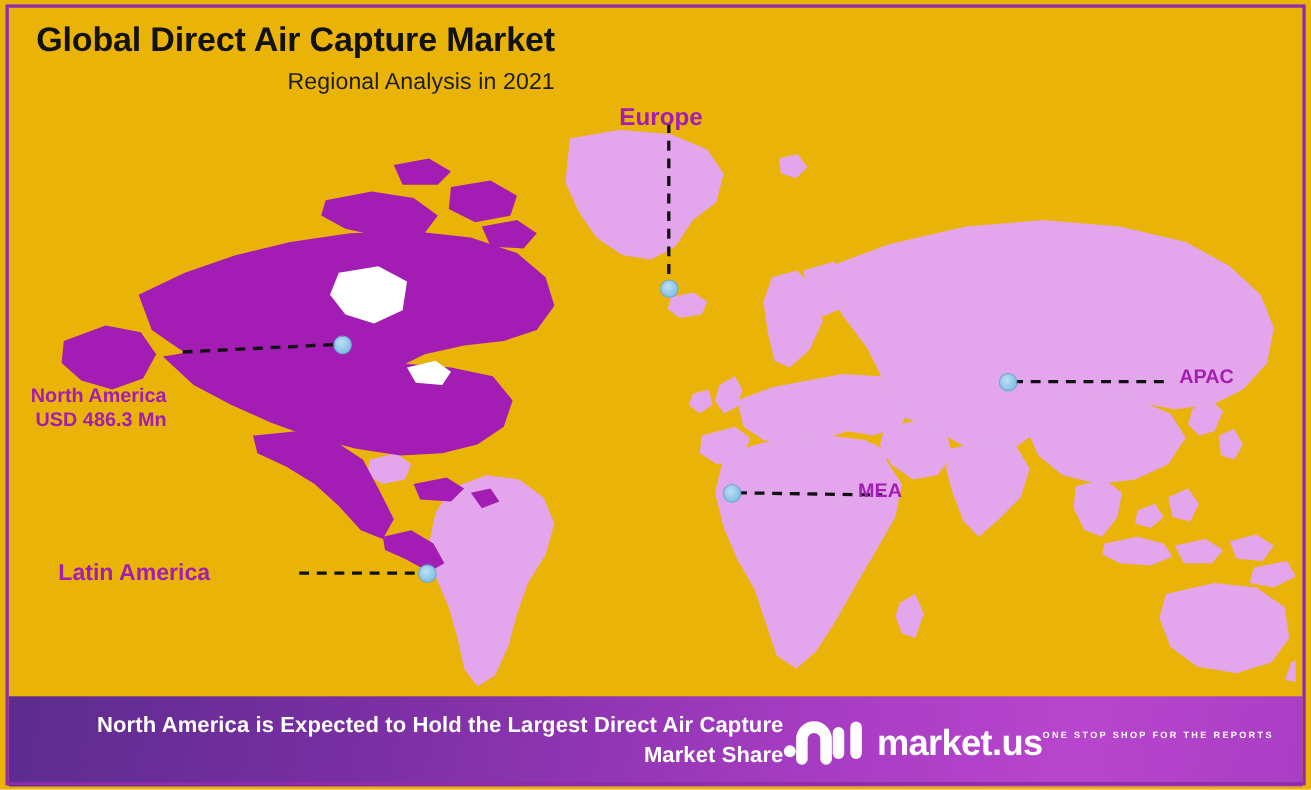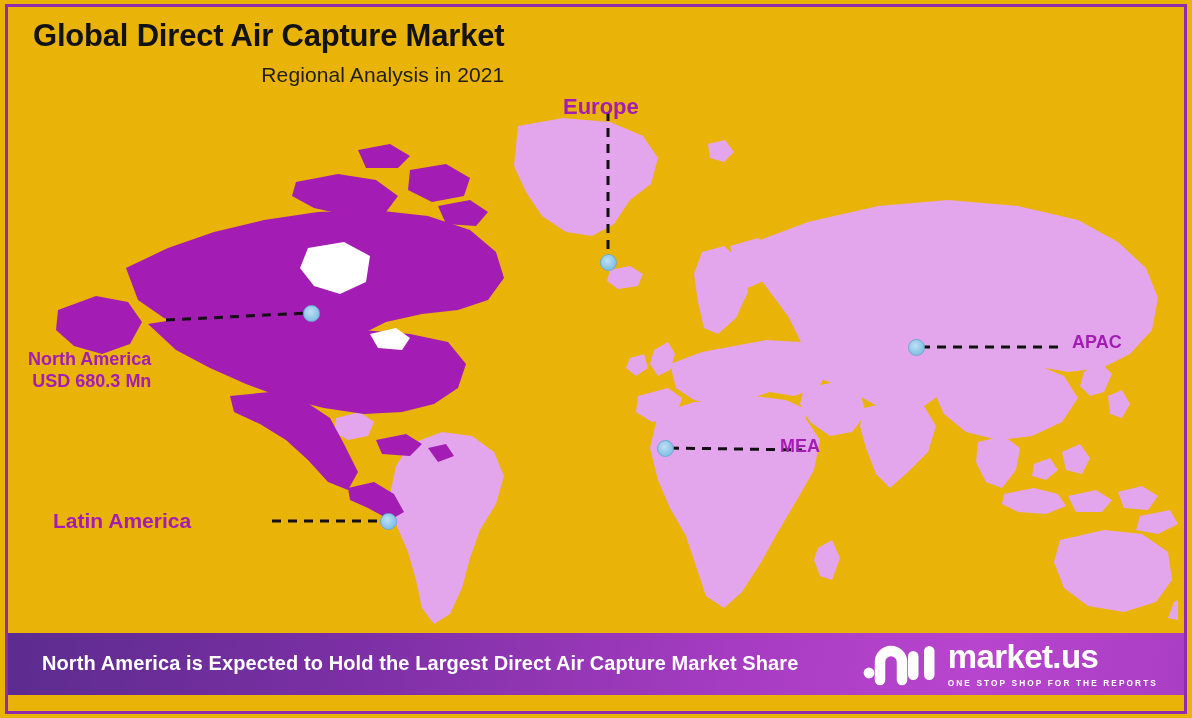--- a/index.html
+++ b/index.html
@@ -119,48 +119,48 @@
   #marker-apac          { left: 916px; top: 347px; }
   #marker-mea           { left: 665px; top: 448px; }
   #marker-latin-america { left: 388px; top: 521px; }
 
   
   .footer {
     position: absolute;
     left: 8px;
     top: 633px;
     width: 1176px;
-    height: 62px;
+    height: 82px;
     background: linear-gradient(100deg, #5c2c8f 0%, #7a2fa3 28%, #a63cc2 62%, #b845cd 82%, #a93ec4 100%);
     z-index: 30;
     display: flex;
     align-items: center;
     justify-content: space-between;
     box-sizing: border-box;
-    padding: 0 12px 0 34px;
+    padding: 0 12px 0 15px;
   }
   .footer-text {
     color: #ffffff;
     font-size: 20px;
     font-weight: 700;
     line-height: 1.38;
     max-width: 840px;
     letter-spacing: 0.1px;
   }
 
   .logo {
     display: flex;
     align-items: center;
     gap: 11px;
     padding-right: 14px;
   }
   .logo-mark { display: block; }
   .logo-words {
     display: flex;
-    flex-direction: column;
+    flex-direction: row;
     align-items: flex-start;
   }
   .logo-name {
     color: #ffffff;
     font-size: 33px;
     font-weight: 700;
     line-height: 1;
     letter-spacing: -0.6px;
   }
   .logo-tag {
@@ -277,21 +277,21 @@
     </svg>
 
     <div class="marker" id="marker-north-america"></div>
     <div class="marker" id="marker-europe"></div>
     <div class="marker" id="marker-apac"></div>
     <div class="marker" id="marker-mea"></div>
     <div class="marker" id="marker-latin-america"></div>
 
     <div class="region-label" id="label-north-america">
       <span>North America</span>
-      <span class="amount">USD 680.3 Mn</span>
+      <span class="amount">USD 486.3 Mn</span>
     </div>
 
     <div class="region-label" id="label-latin-america">
       <span>Latin America</span>
     </div>
 
     <div class="region-label" id="label-europe">
       <span>Europe</span>
     </div>
 

